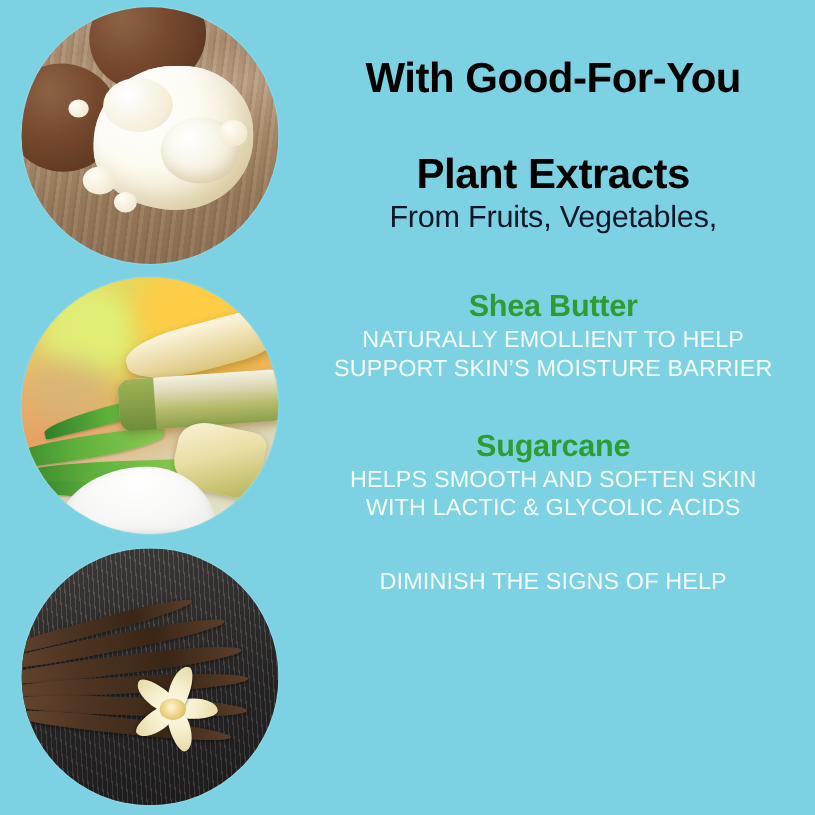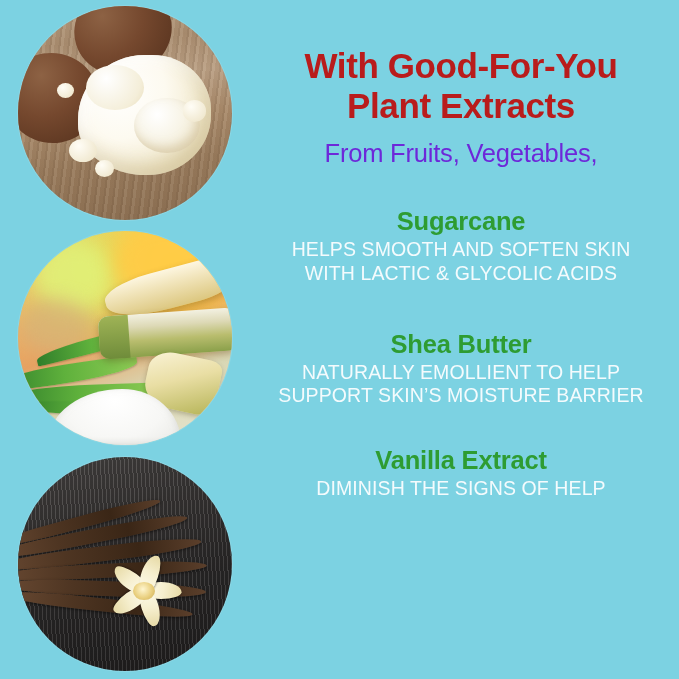--- a/index.html
+++ b/index.html
@@ -182,35 +182,34 @@
 
   
   .text-column{
     position:absolute;
     left:262px; top:0;
     width:398px; height:679px;
     text-align:center;
   }
 
   .headline{
-    color:#b91c1c;
+    color:#000000;
     font-weight:bold;
     font-size:35px;
     line-height:1.14;
     letter-spacing:-.4px;
     padding-top:46px;
   }
-  .headline .line2{ display:block; }
+  .headline .line2{ display:block;margin-top:40px; }
 
   .subhead{
-    color:#6d28d9;
+    color:#0f172a;
     font-size:25.5px;
     line-height:1.22;
     letter-spacing:-.2px;
-    margin-top:12px;
     font-weight:400;
   }
   .subhead .s2{ display:block; }
 
   .ingredient{ margin-top:26px; }
   #ingredient-0{ margin-top:44px; }
   #ingredient-1{ margin-top:38px; }
   #ingredient-2{ margin-top:38px; }
 
   .ing-name{
@@ -291,36 +290,35 @@
 
   <h1 class="headline">
     <span class="line1">With Good-For-You</span>
     <span class="line2">Plant Extracts</span>
   </h1>
 
   <p class="subhead">
     <span class="s1">From Fruits, Vegetables,</span>
   </p>
 
+  <div class="ingredient" id="ingredient-0">
+    <div class="ing-name">Shea Butter</div>
+    <div class="ing-desc">
+      <span class="d1">NATURALLY EMOLLIENT TO HELP</span>
+      <span class="d2">SUPPORT SKIN’S MOISTURE BARRIER</span>
+    </div>
+  </div>
+
   <div class="ingredient" id="ingredient-1">
     <div class="ing-name">Sugarcane</div>
     <div class="ing-desc">
       <span class="d1">HELPS SMOOTH AND SOFTEN SKIN</span>
       <span class="d2">WITH LACTIC &amp; GLYCOLIC ACIDS</span>
     </div>
   </div>
 
-  <div class="ingredient" id="ingredient-0">
-    <div class="ing-name">Shea Butter</div>
-    <div class="ing-desc">
-      <span class="d1">NATURALLY EMOLLIENT TO HELP</span>
-      <span class="d2">SUPPORT SKIN’S MOISTURE BARRIER</span>
-    </div>
-  </div>
-
   <div class="ingredient" id="ingredient-2">
-    <div class="ing-name">Vanilla Extract</div>
     <div class="ing-desc">
       <span class="d2">DIMINISH THE SIGNS OF HELP</span>
     </div>
   </div>
 
 </div>
 
 </body></html>

